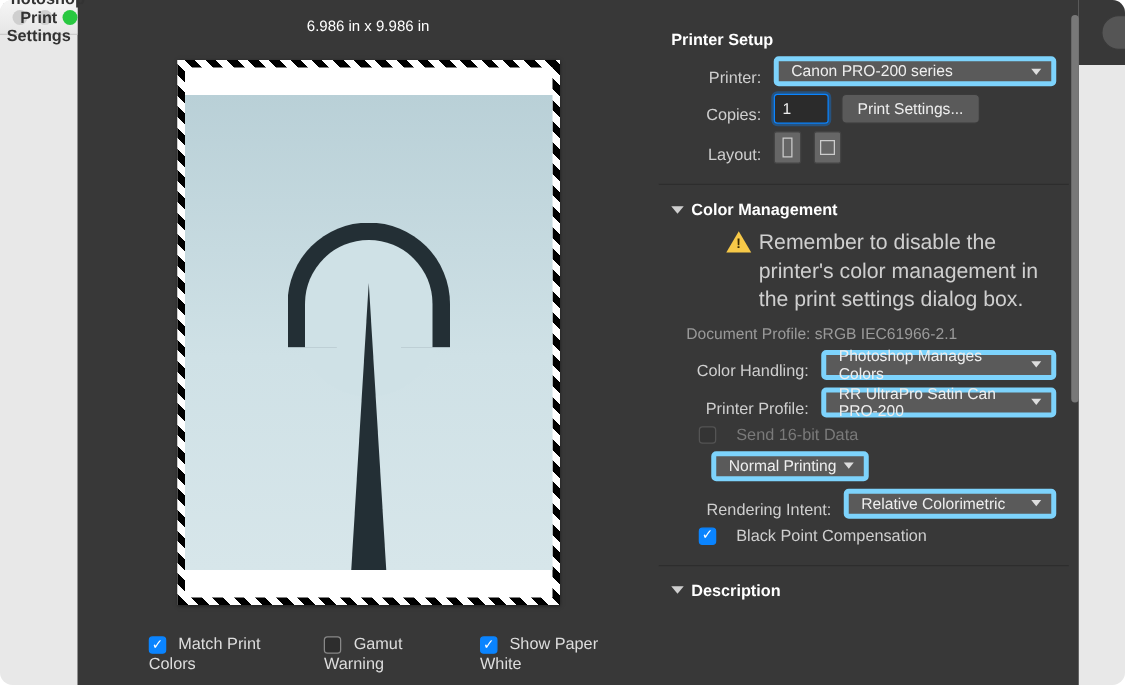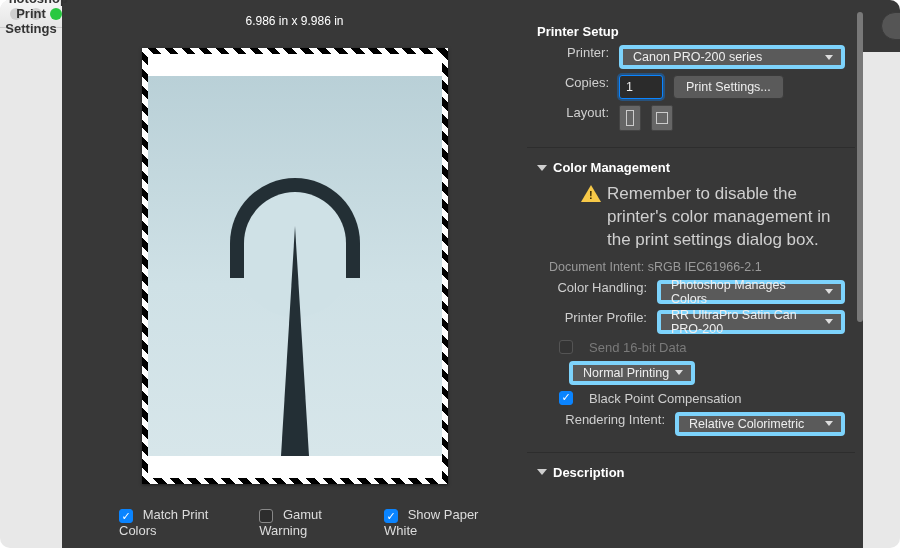--- a/index.html
+++ b/index.html
@@ -34,21 +34,21 @@
     border:14px solid #232f35; border-bottom:none; border-radius:70px 70px 0 0; }
   .opts { margin-top: 8px; display: flex; gap: 16px; color: #ddd; font-size: 13px; align-items: center; padding-left: 39px; }
   .cb { width:14px; height:14px; border:1px solid #888; border-radius:3px; background:#2d2d2d; display:inline-flex; align-items:center; justify-content:center; margin-right:6px; vertical-align:middle; }
   .cb.checked { background:#0a84ff; border-color:#0a84ff; }
   .cb.checked::after { content:"✓"; color:#fff; font-size:11px; line-height:1; }
   .cb.disabled { opacity:.35; }
   .panel { margin: 2px 2px 0 0; }
   .section { padding: 6px 10px 10px 20px; border-bottom: 1px solid #2d2d2d; }
   .sec-head { display:flex; align-items:center; color:#fff; font-size:13px; font-weight:600; gap:6px; margin: 6px 0 6px -10px; }
   .chev { width:0; height:0; border-left:5px solid transparent; border-right:5px solid transparent; border-top:6px solid #cfcfcf; }
-  .row { display:flex; align-items:flex-start; gap:10px; margin:6px 0; color:#cfcfcf; font-size:13px; }
+  .row { display:flex; align-items:flex-end; gap:10px; margin:6px 0; color:#cfcfcf; font-size:13px; }
   .lbl { width: 62px; text-align: right; color:#cfcfcf; }
   .lbl2 { width: 100px; text-align: right; color:#cfcfcf; }
   .dd { flex:1; background:#5a5a5a; border:4px solid #7dd3fc; border-radius:4px; height:24px; color:#eee; display:flex; align-items:center; padding:0 22px 0 10px; position:relative; font-size:12.5px; }
   .dd::after { content:""; position:absolute; right:8px; width:0; height:0; border-left:4px solid transparent; border-right:4px solid transparent; border-top:5px solid #ddd; }
   .dd.small { flex:0 0 auto; padding-right:22px; }
   .numbox { width:44px; height:24px; background:#2b2b2b; border:1px solid #0a84ff; border-radius:3px; color:#eee; padding:0 6px; display:flex; align-items:center; font-size:12.5px; box-shadow:0 0 0 2px rgba(10,132,255,.35); }
   .btn { background:#5a5a5a; border:1px solid #3a3a3a; color:#eee; height:24px; padding:0 12px; border-radius:4px; font-size:12.5px; display:flex; align-items:center; }
   .layout-ic { width:22px; height:26px; background:#666; border:1px solid #444; border-radius:2px; position:relative; }
   .layout-ic.portrait::before { content:""; position:absolute; inset:4px 6px; border:1px solid #ccc; }
   .layout-ic.landscape::before { content:""; position:absolute; inset:6px 4px; border:1px solid #ccc; }
@@ -137,21 +137,21 @@
         <div class="section">
           <div class="sec-head">
             <span class="chev"></span>
             <span>Color Management</span>
           </div>
           <div class="warn">
             <div class="tri"></div>
             <div>Remember to disable the printer's color management in the print settings dialog box.</div>
           </div>
           <div class="muted">
-            <span>Document Intent:</span>
+            <span>Document Profile:</span>
             <span>sRGB IEC61966-2.1</span>
           </div>
           <div class="row">
             <div class="lbl2">Color Handling:</div>
             <div class="dd">
                 <span>Photoshop Manages Colors</span>
               </div>
           </div>
           <div class="row">
             <div class="lbl2">Printer Profile:</div>
@@ -160,31 +160,31 @@
               </div>
           </div>
           <div class="row" style="margin-left:12px;">
             <span class="cb disabled"></span>
             <span style="color:#7a7a7a">Send 16-bit Data</span>
           </div>
           <div class="row" style="margin-left:22px;">
             <div class="dd small">
                 <span>Normal Printing</span>
               </div>
-          </div>
-          <div class="row" style="margin-left:12px;">
-            <span class="cb checked"></span>
-            <span>Black Point Compensation</span>
           </div>
           <div class="row" style="margin-left:0;">
             <div style="width:118px;text-align:right">Rendering Intent:</div>
             <div class="dd small" style="min-width:170px">
                 <span>Relative Colorimetric</span>
               </div>
           </div>
+          <div class="row" style="margin-left:12px;">
+            <span class="cb checked"></span>
+            <span>Black Point Compensation</span>
+          </div>
         </div>
 
         <div class="desc-sec">
           <div class="sec-head">
             <span class="chev"></span>
             <span>Description</span>
           </div>
         </div>
 
       </div>

